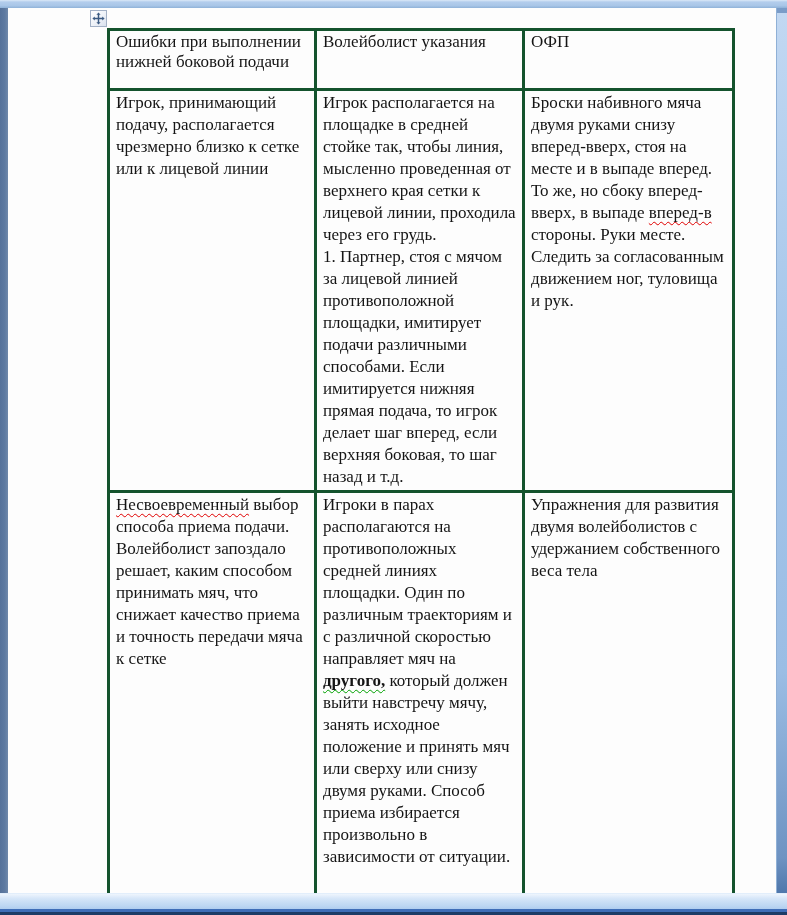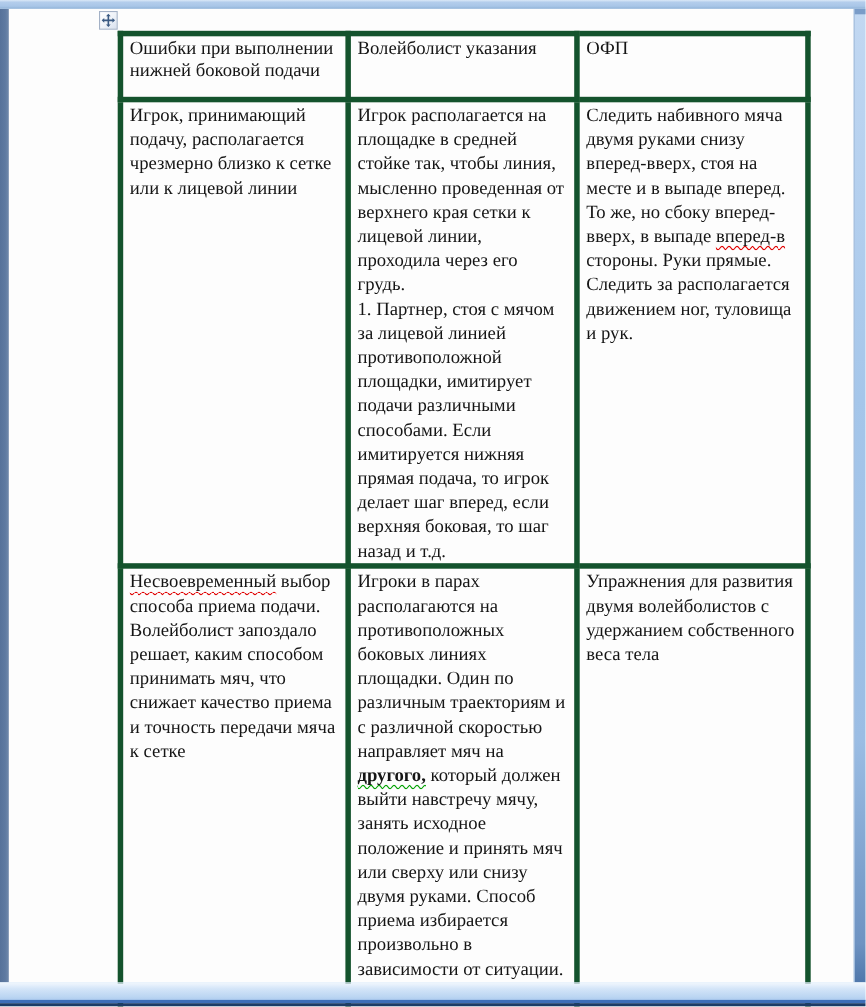--- a/index.html
+++ b/index.html
@@ -50,21 +50,21 @@
   }
   .move-handle svg{display:block;}
   
   table.doc-table{
     position:absolute;left:107px;top:28px;width:625px;
     border-collapse:collapse;table-layout:fixed;
     border:2px solid #000;
     font-size:17px;line-height:22px;color:#151515;
   }
   table.doc-table td{
-    border:5px solid #14532d;vertical-align:top;
+    border:3px solid #14532d;vertical-align:top;
     padding:1px 5px 0 6px;
     white-space:pre-wrap;
     overflow:hidden;
   }
   tr.hdr td{line-height:20px;}
   tr.hdr{height:60px;}
   tr.r1{height:402px;}
   tr.r2{height:472px;padding-left:28px;}
   .sq-red{
     text-decoration:underline wavy #e00000;
@@ -109,22 +109,22 @@
   <tbody>
       <tr class="hdr">
     <td>Ошибки при выполнении нижней боковой подачи</td>
     <td>Волейболист указания</td>
     <td>ОФП</td>
   </tr>
   <tr class="r1">
     <td><span>Игрок, принимающий подачу, располагается чрезмерно близко к сетке или к лицевой линии</span></td>
     <td><span>Игрок располагается на площадке в средней стойке так, чтобы линия, мысленно проведенная от верхнего края сетки к лицевой линии, проходила через его грудь.
 1. Партнер, стоя с мячом за лицевой линией противоположной площадки, имитирует подачи различными способами. Если имитируется нижняя прямая подача, то игрок делает шаг вперед, если верхняя боковая, то шаг назад и т.д.</span></td>
-    <td><span>Следить набивного мяча двумя руками снизу вперед-вверх, стоя на месте и в выпаде вперед. То же, но сбоку вперед-вверх, в выпаде </span><span class="sq-red">вперед-в</span><span> стороны. Руки прямые. Следить за располагается движением ног, туловища и рук.</span></td>
+    <td><span>Броски набивного мяча двумя руками снизу вперед-вверх, стоя на месте и в выпаде вперед. То же, но сбоку вперед-вверх, в выпаде </span><span class="sq-red">вперед-в</span><span> стороны. Руки месте. Следить за согласованным движением ног, туловища и рук.</span></td>
   </tr>
   <tr class="r2">
     <td><span class="sq-red">Несвоевременный</span><span> выбор способа приема подачи.
 Волейболист запоздало решает, каким способом принимать мяч, что снижает качество приема и точность передачи мяча к сетке</span></td>
-    <td><span>Игроки в парах располагаются на противоположных боковых линиях площадки. Один по различным траекториям и с различной скоростью направляет мяч на </span><span class="sq-green">другого,</span><span> который должен выйти навстречу мячу, занять исходное положение и принять мяч или сверху или снизу двумя руками. Способ приема избирается произвольно в зависимости от ситуации.</span></td>
+    <td><span>Игроки в парах располагаются на противоположных средней линиях площадки. Один по различным траекториям и с различной скоростью направляет мяч на </span><span class="sq-green">другого,</span><span> который должен выйти навстречу мячу, занять исходное положение и принять мяч или сверху или снизу двумя руками. Способ приема избирается произвольно в зависимости от ситуации.</span></td>
     <td><span>Упражнения для развития двумя волейболистов с удержанием собственного веса тела</span></td>
   </tr>
 </tbody>
   </table>
 
 </body></html>

